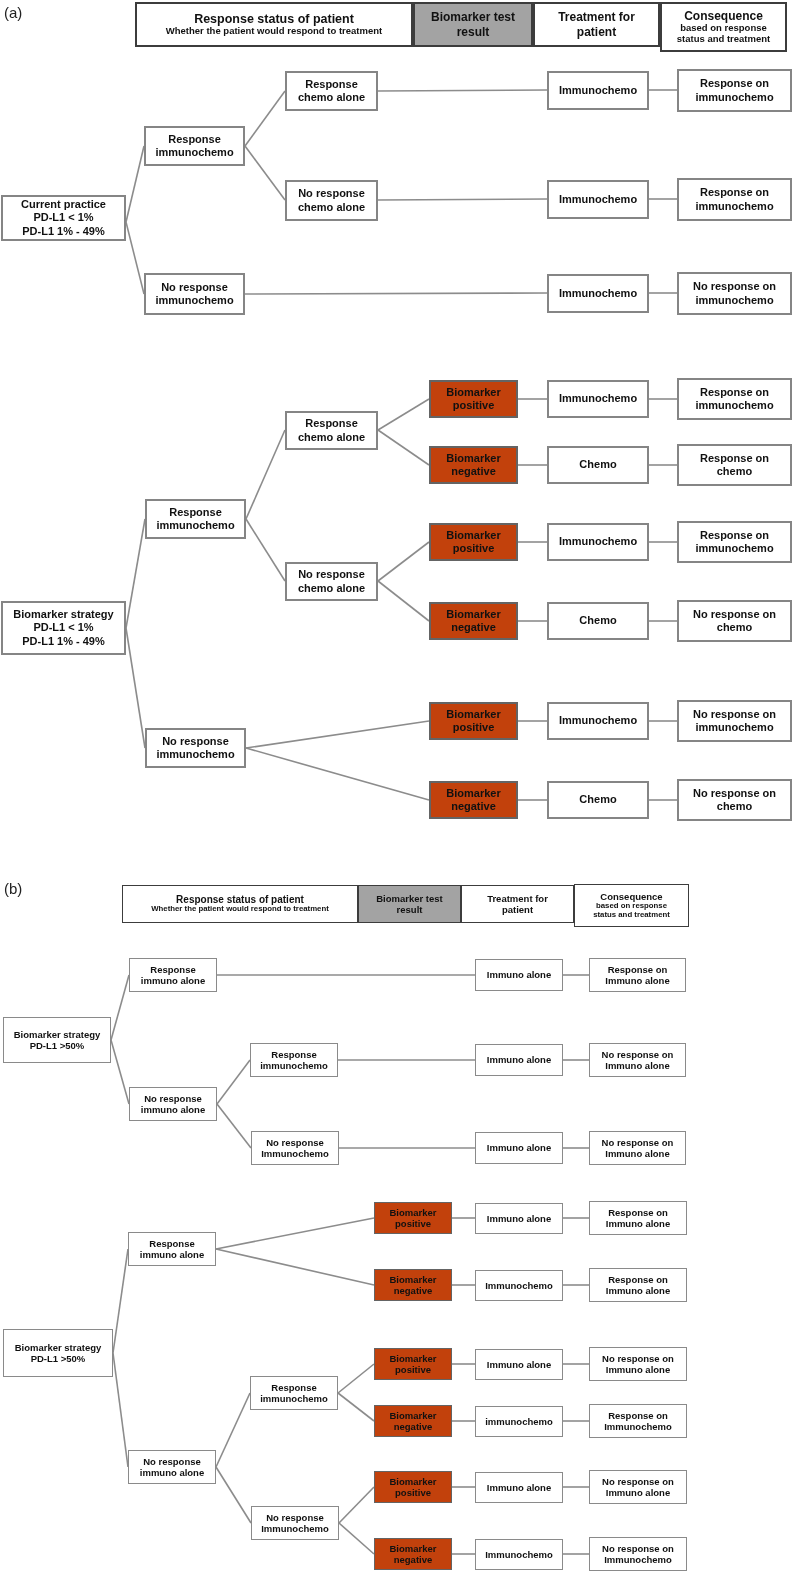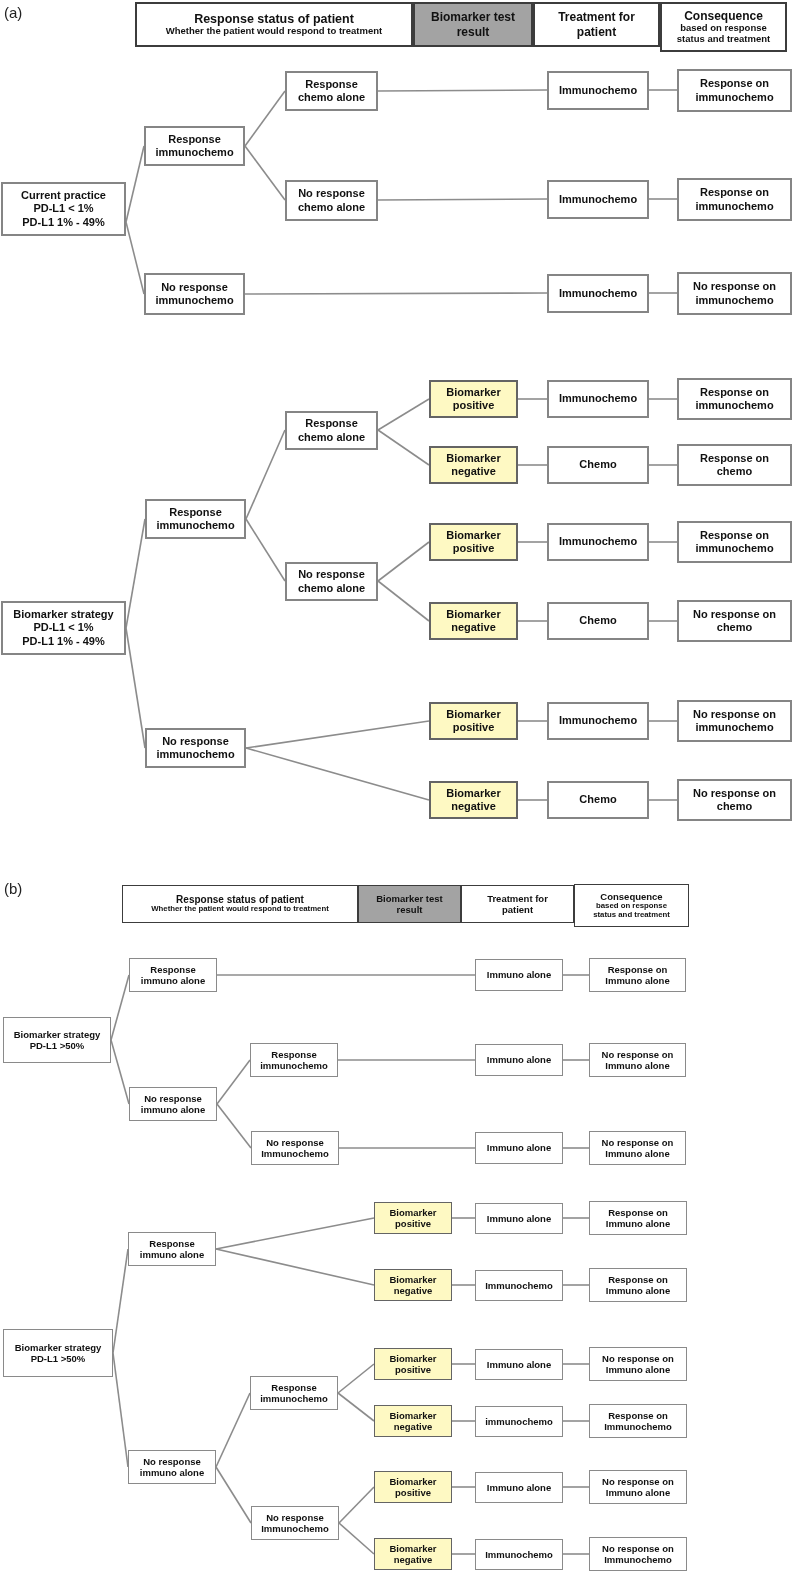--- a/index.html
+++ b/index.html
@@ -4,21 +4,21 @@
 <style>
   html,body{margin:0;padding:0;background:#fff;}
   #fig{position:relative;width:795px;height:1573px;background:#fff;
        font-family:"Liberation Sans",sans-serif;color:#111;overflow:hidden;}
   #wires{position:absolute;left:0;top:0;width:795px;height:1573px;}
   .box{position:absolute;display:flex;align-items:center;justify-content:center;
        text-align:center;white-space:pre-line;font-weight:bold;background:#fff;
        box-sizing:border-box;}
   .pa{border:2px solid #858585;font-size:11px;line-height:1.22;}
   .pb{border:1.5px solid #8a8a8a;font-size:9.5px;line-height:1.2;}
-  .gray{background:#fef9c3;border-color:#646464;}
+  .gray{background:#c2410c;border-color:#646464;}
   .hcell{position:absolute;display:flex;flex-direction:column;
        justify-content:center;text-align:center;white-space:pre-line;font-weight:bold;
        background:#fff;border:2px solid #3c3c3c;box-sizing:border-box;}
   .hgray{background:#a3a3a3;}
   .hcell-b{border-width:1.5px;}
   .ht-a{font-size:12.5px;line-height:1.15;}
   .hs-a{font-size:9.5px;line-height:1.15;}
   .hm-a{font-size:12px;line-height:1.2;}
   .ht-b{font-size:10px;line-height:1.12;}
   .hs-b{font-size:7.8px;line-height:1.15;}
@@ -109,21 +109,21 @@
     <div class="hs-a">Whether the patient would respond to treatment</div>
   </div>
   <div class="hcell hgray hm-a" style="left:413px;top:2px;width:120px;height:45px;padding:0 14px">Biomarker test result</div>
   <div class="hcell hm-a" style="left:533px;top:2px;width:127px;height:45px;padding:0 20px">Treatment for patient</div>
   <div class="hcell" style="left:660px;top:2px;width:127px;height:50px">
     <div class="hm-a">Consequence</div>
     <div class="hs-a">based on response
 status and treatment</div>
   </div>
 
-  <div class="box pa" style="left:1px;top:182px;width:125px;height:54px">Current practice
+  <div class="box pa" style="left:1px;top:195px;width:125px;height:46px">Current practice
 PD-L1 &lt; 1%
 PD-L1 1% - 49%</div>
   <div class="box pa" style="left:144px;top:126px;width:101px;height:40px">Response
 immunochemo</div>
   <div class="box pa" style="left:144px;top:273px;width:101px;height:42px">No response
 immunochemo</div>
   <div class="box pa" style="left:285px;top:71px;width:93px;height:40px">Response
 chemo alone</div>
   <div class="box pa" style="left:285px;top:180px;width:93px;height:41px">No response
 chemo alone</div>

